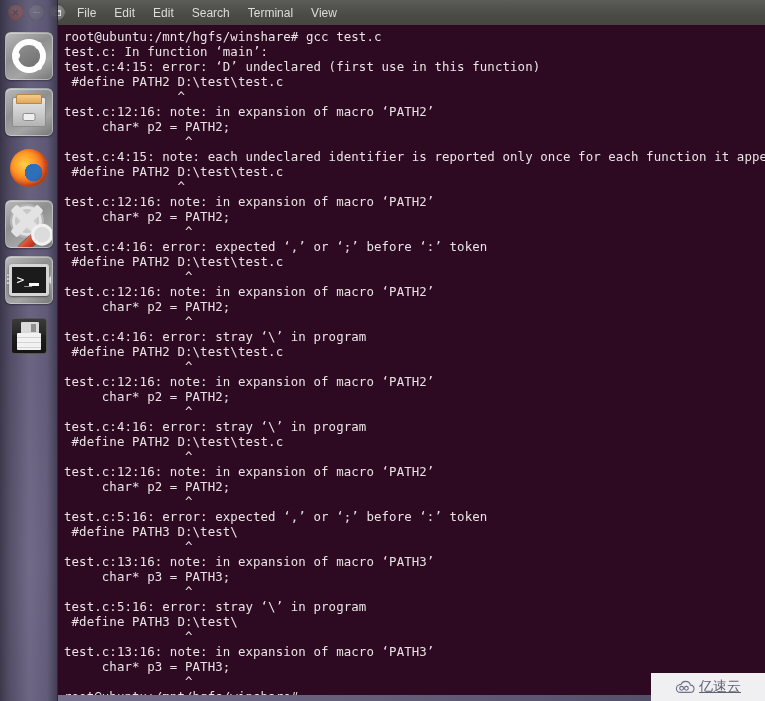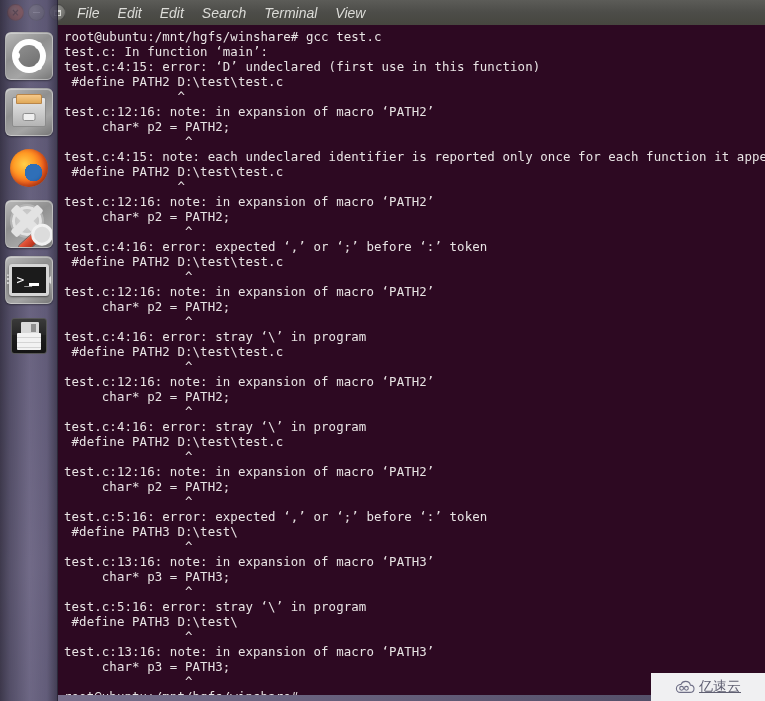--- a/index.html
+++ b/index.html
@@ -240,25 +240,24 @@
 
   #menubar {
     display: flex;
     align-items: center;
     gap: 0;
     height: 25px;
     padding-left: 10px;
   }
   .menu-item {
     color: #dcdcd8;
-    font-size: 14px;
+    font-size: 12px;
     padding: 3px 9px;
     font-family: "Liberation Sans", sans-serif;
     white-space: nowrap;
-    font-style: italic;
   }
 
   #terminal {
     position: relative;
     width: 707px;
     height: 670px;
     background: #2d0922;
     overflow: hidden;
     padding: 4px 0 0 6px;
   }

